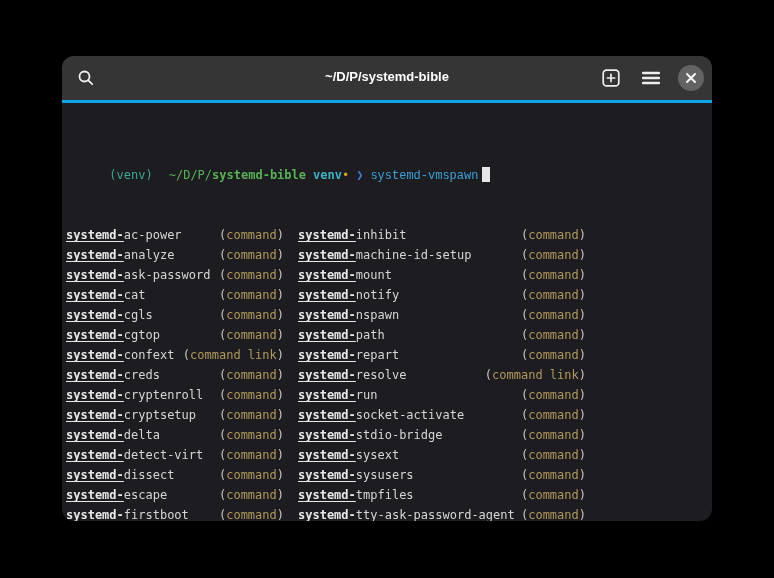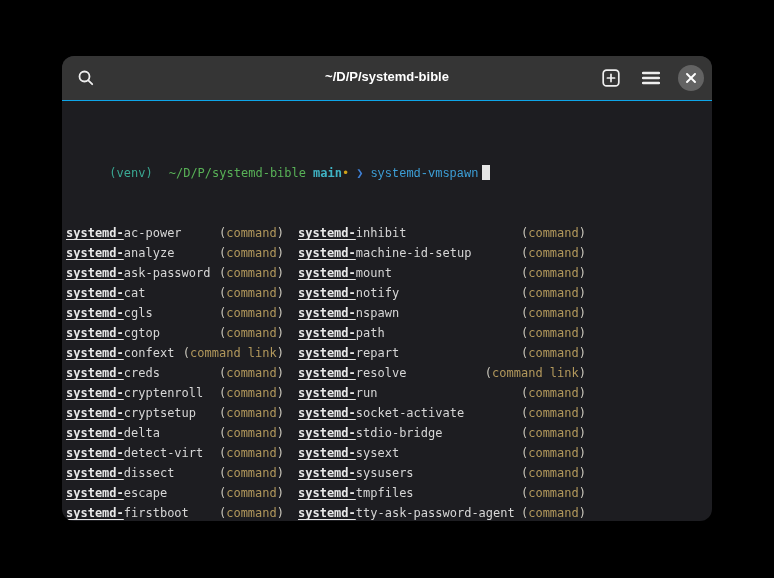--- a/index.html
+++ b/index.html
@@ -9,21 +9,21 @@
     position:absolute;left:62px;top:56px;width:650px;height:465px;
     background:var(--terminal-bg,#1d1d21);
     border-radius:12px;overflow:hidden;
     box-shadow:0 4px 24px rgba(0,0,0,0.9);
     font-family:"DejaVu Sans Mono",monospace;
   }
 
   
   .titlebar{
     height:44px;background:var(--titlebar-bg,#353535);
-    border-bottom:1px solid #0ea5e9;
+    border-bottom:3px solid #0ea5e9;
     display:flex;align-items:center;position:relative;
     font-family:"Liberation Sans",sans-serif;
   }
   .icon-btn{
     width:32px;height:32px;display:flex;align-items:center;justify-content:center;
     border-radius:6px;cursor:pointer;flex:0 0 auto;
   }
   .search-btn{position:absolute;left:8px;top:6px;}
   .tb-right{position:absolute;right:8px;top:6px;display:flex;align-items:center;gap:8px;}
   .title-block{flex:1;text-align:center;line-height:1;padding:0 90px;}
@@ -33,21 +33,21 @@
     display:flex;align-items:center;justify-content:center;cursor:pointer;margin-left:3px;}
 
   
   .term{
     padding:2px 4px;font-size:12px;line-height:20px;
     color:var(--text,#d6d6d6);white-space:pre;
   }
   .prompt-line{height:20px;}
   .p-venv{color:var(--venv,#3aa893);margin-right:16px;}
   .p-path{color:var(--path-green,#58b157);margin-right:7px;}
-  .p-path .bold{font-weight:normal;}
+  .p-path .bold{font-weight:bold;}
   .p-git{margin-right:7px;}
   .p-branch{color:var(--branch-cyan,#3fb3c4);font-weight:bold;}
   .p-dirty{color:var(--dirty-yellow,#cfa118);}
   .p-arrow{color:var(--arrow-blue,#3e7fd4);font-weight:bold;margin-right:7px;}
   .p-input{color:var(--input-blue,#3da0d8);font-family:Liberation Mono, monospace;}
   .cursor{display:inline-block;width:8px;height:15px;background:#e6e6e6;
     vertical-align:text-bottom;margin-left:4px;}
 
   
   .grid{display:flex;align-items:center;}
@@ -109,21 +109,21 @@
             <line x1="1" y1="1" x2="9" y2="9" stroke="#ffffff" stroke-width="1.9" stroke-linecap="round"></line>
             <line x1="9" y1="1" x2="1" y2="9" stroke="#ffffff" stroke-width="1.9" stroke-linecap="round"></line>
           </svg>
         </span>
       </div>
     </div>
   </div>
 
   <div class="term">
     <div class="prompt-line">
-      <span class="p-venv">(venv)</span><span class="p-path"><span>~/D/P/</span><span class="bold">systemd-bible</span></span><span class="p-git"><span class="p-branch">main</span><span class="p-dirty">•</span></span><span class="p-arrow">❯</span><span class="p-input">systemd-vmspawn</span><span class="cursor"></span>
+      <span class="p-venv">(venv)</span><span class="p-path"><span>~/D/P/</span><span class="bold">systemd-bible</span></span><span class="p-git"><span class="p-branch">venv</span><span class="p-dirty">•</span></span><span class="p-arrow">❯</span><span class="p-input">systemd-vmspawn</span><span class="cursor"></span>
     </div>
 
     <div class="grid">
       <div class="col col-left" id="col-left"><div class="comp-row"><span class="comp-name"><span class="prefix">systemd-</span><span class="rest">ac-power</span></span><span class="comp-desc"><span class="paren">(</span><span class="word">command</span><span class="paren">)</span></span></div><div class="comp-row"><span class="comp-name"><span class="prefix">systemd-</span><span class="rest">analyze</span></span><span class="comp-desc"><span class="paren">(</span><span class="word">command</span><span class="paren">)</span></span></div><div class="comp-row"><span class="comp-name"><span class="prefix">systemd-</span><span class="rest">ask-password</span></span><span class="comp-desc"><span class="paren">(</span><span class="word">command</span><span class="paren">)</span></span></div><div class="comp-row"><span class="comp-name"><span class="prefix">systemd-</span><span class="rest">cat</span></span><span class="comp-desc"><span class="paren">(</span><span class="word">command</span><span class="paren">)</span></span></div><div class="comp-row"><span class="comp-name"><span class="prefix">systemd-</span><span class="rest">cgls</span></span><span class="comp-desc"><span class="paren">(</span><span class="word">command</span><span class="paren">)</span></span></div><div class="comp-row"><span class="comp-name"><span class="prefix">systemd-</span><span class="rest">cgtop</span></span><span class="comp-desc"><span class="paren">(</span><span class="word">command</span><span class="paren">)</span></span></div><div class="comp-row"><span class="comp-name"><span class="prefix">systemd-</span><span class="rest">confext</span></span><span class="comp-desc"><span class="paren">(</span><span class="word">command link</span><span class="paren">)</span></span></div><div class="comp-row"><span class="comp-name"><span class="prefix">systemd-</span><span class="rest">creds</span></span><span class="comp-desc"><span class="paren">(</span><span class="word">command</span><span class="paren">)</span></span></div><div class="comp-row"><span class="comp-name"><span class="prefix">systemd-</span><span class="rest">cryptenroll</span></span><span class="comp-desc"><span class="paren">(</span><span class="word">command</span><span class="paren">)</span></span></div><div class="comp-row"><span class="comp-name"><span class="prefix">systemd-</span><span class="rest">cryptsetup</span></span><span class="comp-desc"><span class="paren">(</span><span class="word">command</span><span class="paren">)</span></span></div><div class="comp-row"><span class="comp-name"><span class="prefix">systemd-</span><span class="rest">delta</span></span><span class="comp-desc"><span class="paren">(</span><span class="word">command</span><span class="paren">)</span></span></div><div class="comp-row"><span class="comp-name"><span class="prefix">systemd-</span><span class="rest">detect-virt</span></span><span class="comp-desc"><span class="paren">(</span><span class="word">command</span><span class="paren">)</span></span></div><div class="comp-row"><span class="comp-name"><span class="prefix">systemd-</span><span class="rest">dissect</span></span><span class="comp-desc"><span class="paren">(</span><span class="word">command</span><span class="paren">)</span></span></div><div class="comp-row"><span class="comp-name"><span class="prefix">systemd-</span><span class="rest">escape</span></span><span class="comp-desc"><span class="paren">(</span><span class="word">command</span><span class="paren">)</span></span></div><div class="comp-row"><span class="comp-name"><span class="prefix">systemd-</span><span class="rest">firstboot</span></span><span class="comp-desc"><span class="paren">(</span><span class="word">command</span><span class="paren">)</span></span></div></div>
       <div class="col col-right" id="col-right"><div class="comp-row"><span class="comp-name"><span class="prefix">systemd-</span><span class="rest">inhibit</span></span><span class="comp-desc"><span class="paren">(</span><span class="word">command</span><span class="paren">)</span></span></div><div class="comp-row"><span class="comp-name"><span class="prefix">systemd-</span><span class="rest">machine-id-setup</span></span><span class="comp-desc"><span class="paren">(</span><span class="word">command</span><span class="paren">)</span></span></div><div class="comp-row"><span class="comp-name"><span class="prefix">systemd-</span><span class="rest">mount</span></span><span class="comp-desc"><span class="paren">(</span><span class="word">command</span><span class="paren">)</span></span></div><div class="comp-row"><span class="comp-name"><span class="prefix">systemd-</span><span class="rest">notify</span></span><span class="comp-desc"><span class="paren">(</span><span class="word">command</span><span class="paren">)</span></span></div><div class="comp-row"><span class="comp-name"><span class="prefix">systemd-</span><span class="rest">nspawn</span></span><span class="comp-desc"><span class="paren">(</span><span class="word">command</span><span class="paren">)</span></span></div><div class="comp-row"><span class="comp-name"><span class="prefix">systemd-</span><span class="rest">path</span></span><span class="comp-desc"><span class="paren">(</span><span class="word">command</span><span class="paren">)</span></span></div><div class="comp-row"><span class="comp-name"><span class="prefix">systemd-</span><span class="rest">repart</span></span><span class="comp-desc"><span class="paren">(</span><span class="word">command</span><span class="paren">)</span></span></div><div class="comp-row"><span class="comp-name"><span class="prefix">systemd-</span><span class="rest">resolve</span></span><span class="comp-desc"><span class="paren">(</span><span class="word">command link</span><span class="paren">)</span></span></div><div class="comp-row"><span class="comp-name"><span class="prefix">systemd-</span><span class="rest">run</span></span><span class="comp-desc"><span class="paren">(</span><span class="word">command</span><span class="paren">)</span></span></div><div class="comp-row"><span class="comp-name"><span class="prefix">systemd-</span><span class="rest">socket-activate</span></span><span class="comp-desc"><span class="paren">(</span><span class="word">command</span><span class="paren">)</span></span></div><div class="comp-row"><span class="comp-name"><span class="prefix">systemd-</span><span class="rest">stdio-bridge</span></span><span class="comp-desc"><span class="paren">(</span><span class="word">command</span><span class="paren">)</span></span></div><div class="comp-row"><span class="comp-name"><span class="prefix">systemd-</span><span class="rest">sysext</span></span><span class="comp-desc"><span class="paren">(</span><span class="word">command</span><span class="paren">)</span></span></div><div class="comp-row"><span class="comp-name"><span class="prefix">systemd-</span><span class="rest">sysusers</span></span><span class="comp-desc"><span class="paren">(</span><span class="word">command</span><span class="paren">)</span></span></div><div class="comp-row"><span class="comp-name"><span class="prefix">systemd-</span><span class="rest">tmpfiles</span></span><span class="comp-desc"><span class="paren">(</span><span class="word">command</span><span class="paren">)</span></span></div><div class="comp-row"><span class="comp-name"><span class="prefix">systemd-</span><span class="rest">tty-ask-password-agent</span></span><span class="comp-desc"><span class="paren">(</span><span class="word">command</span><span class="paren">)</span></span></div></div>
     </div>
   </div>
 
 </div>
 

